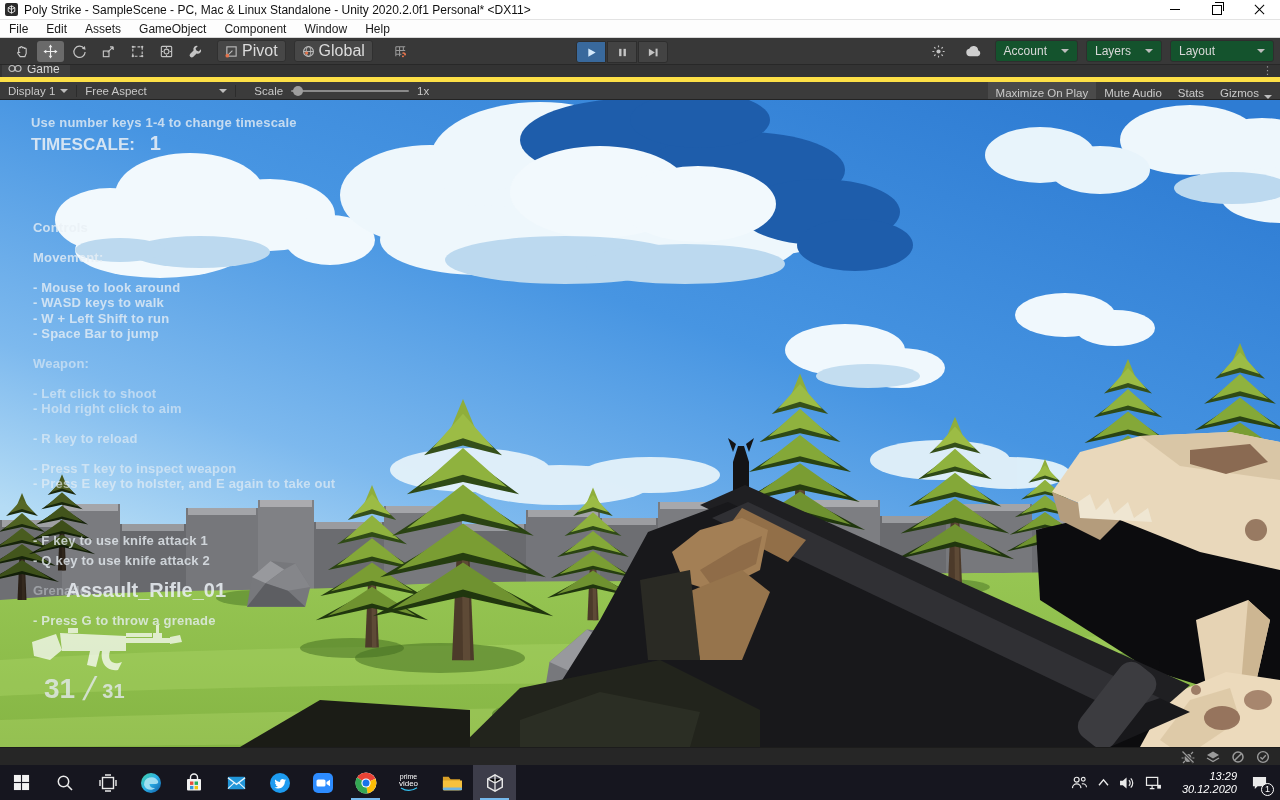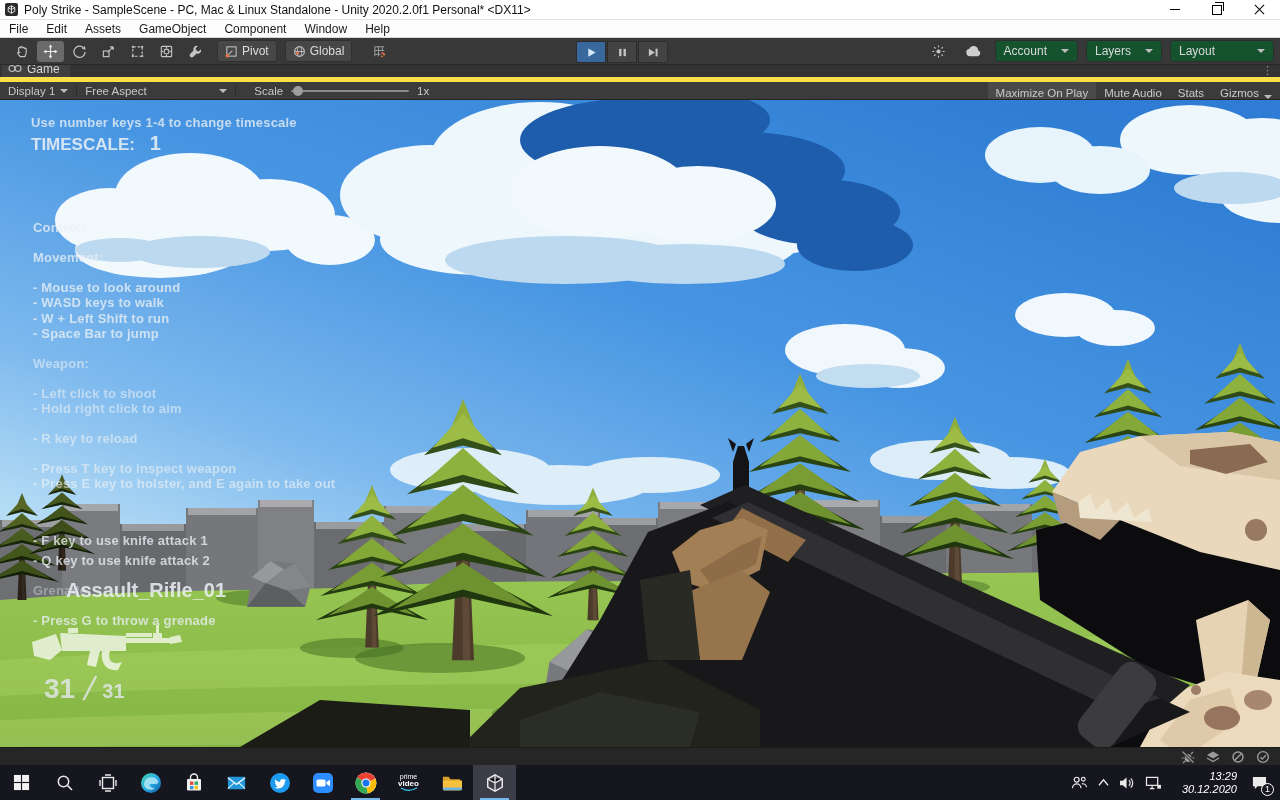--- a/index.html
+++ b/index.html
@@ -26,21 +26,21 @@
     border-bottom:1px solid #d8d8d8;box-sizing:border-box;}
   .menu-item{padding:0 9px;height:100%;display:flex;align-items:center;}
 
   
   .toolbar{position:relative;height:27px;background:#383838;border-bottom:1px solid #282828;
     display:flex;align-items:center;box-sizing:border-box;}
   .toolgroup{display:flex;align-items:center;margin-left:8px;gap:2px;}
   .toolbtn{width:27px;height:21px;border-radius:3px;display:flex;align-items:center;justify-content:center;}
   .toolbtn.selected{background:#6a6a6a;}
   .chipbtn{height:20px;background:#474747;border:1px solid #303030;border-radius:3px;color:#dcdcdc;
-    font-size:12px;display:flex;align-items:center;gap:4px;padding:0 7px;margin-left:8px;}
+    font-size:16px;display:flex;align-items:center;gap:4px;padding:0 7px;margin-left:8px;}
   .gridbtn{margin-left:14px;}
   .playgroup{position:absolute;left:576px;top:3px;display:flex;gap:1px;}
   .playbtn{width:28px;height:20px;background:#434343;border:1px solid #2d2d2d;display:flex;align-items:center;justify-content:center;}
   .playbtn.first{border-radius:3px 0 0 3px;} .playbtn.last{border-radius:0 3px 3px 0;}
   .playbtn.active{background:#39699c;}
   .right-tools{margin-left:auto;display:flex;align-items:center;gap:8px;margin-right:6px;}
   .dropbtn{height:20px;background:#14532d;border:1px solid #2e2e2e;border-radius:3px;color:#d8d8d8;
     font-size:12px;display:flex;align-items:center;padding:0 8px;gap:14px;}
   .caret{width:0;height:0;border-left:4px solid transparent;border-right:4px solid transparent;border-top:4px solid #bdbdbd;}
 
@@ -645,21 +645,21 @@
         <path d="M11 11 L20.4 6.8 A10.5 10.5 0 0 1 12.5 21.4 Z" fill="#fbbc05"></path>
         <path d="M11 11 L12.5 21.4 A10.5 10.5 0 0 1 2 5.5 Z" fill="#34a853"></path>
         <circle cx="11" cy="11" r="4.6" fill="#fff"></circle>
           <circle cx="11" cy="11" r="3.5" fill="#1a73e8"></circle>
       </svg>
       <span class="tb-underline"></span>
     </span>
     <span class="tb-btn">
       <span style="display:flex;flex-direction:column;align-items:center;line-height:7px;">
         <span style="color:#fff;font-size:7px;">prime</span>
-        <span style="color:#fff;font-size:8px;font-weight:bold;">video</span>
+        <span style="color:#fff;font-size:8px;font-weight:normal;">video</span>
         <svg width="20" height="5" viewBox="0 0 20 5">
             <path d="M2 1 Q10 6 18 .8" fill="none" stroke="#35c3f2" stroke-width="1.3"></path>
           </svg>
       </span>
     </span>
     <span class="tb-btn">
       <svg width="21" height="21" viewBox="0 0 22 22">
           <path d="M2 5 h6 l2 2.5 h10 V18 a1 1 0 0 1-1 1 H3 a1 1 0 0 1-1-1 Z" fill="#d9a027"></path>
           <path d="M2 9 h20 V18 a1 1 0 0 1-1 1 H3 a1 1 0 0 1-1-1 Z" fill="#f6c13d"></path>
           <rect x="2" y="16.2" width="20" height="2.8" rx="1" fill="#6fb3e0"></rect>

